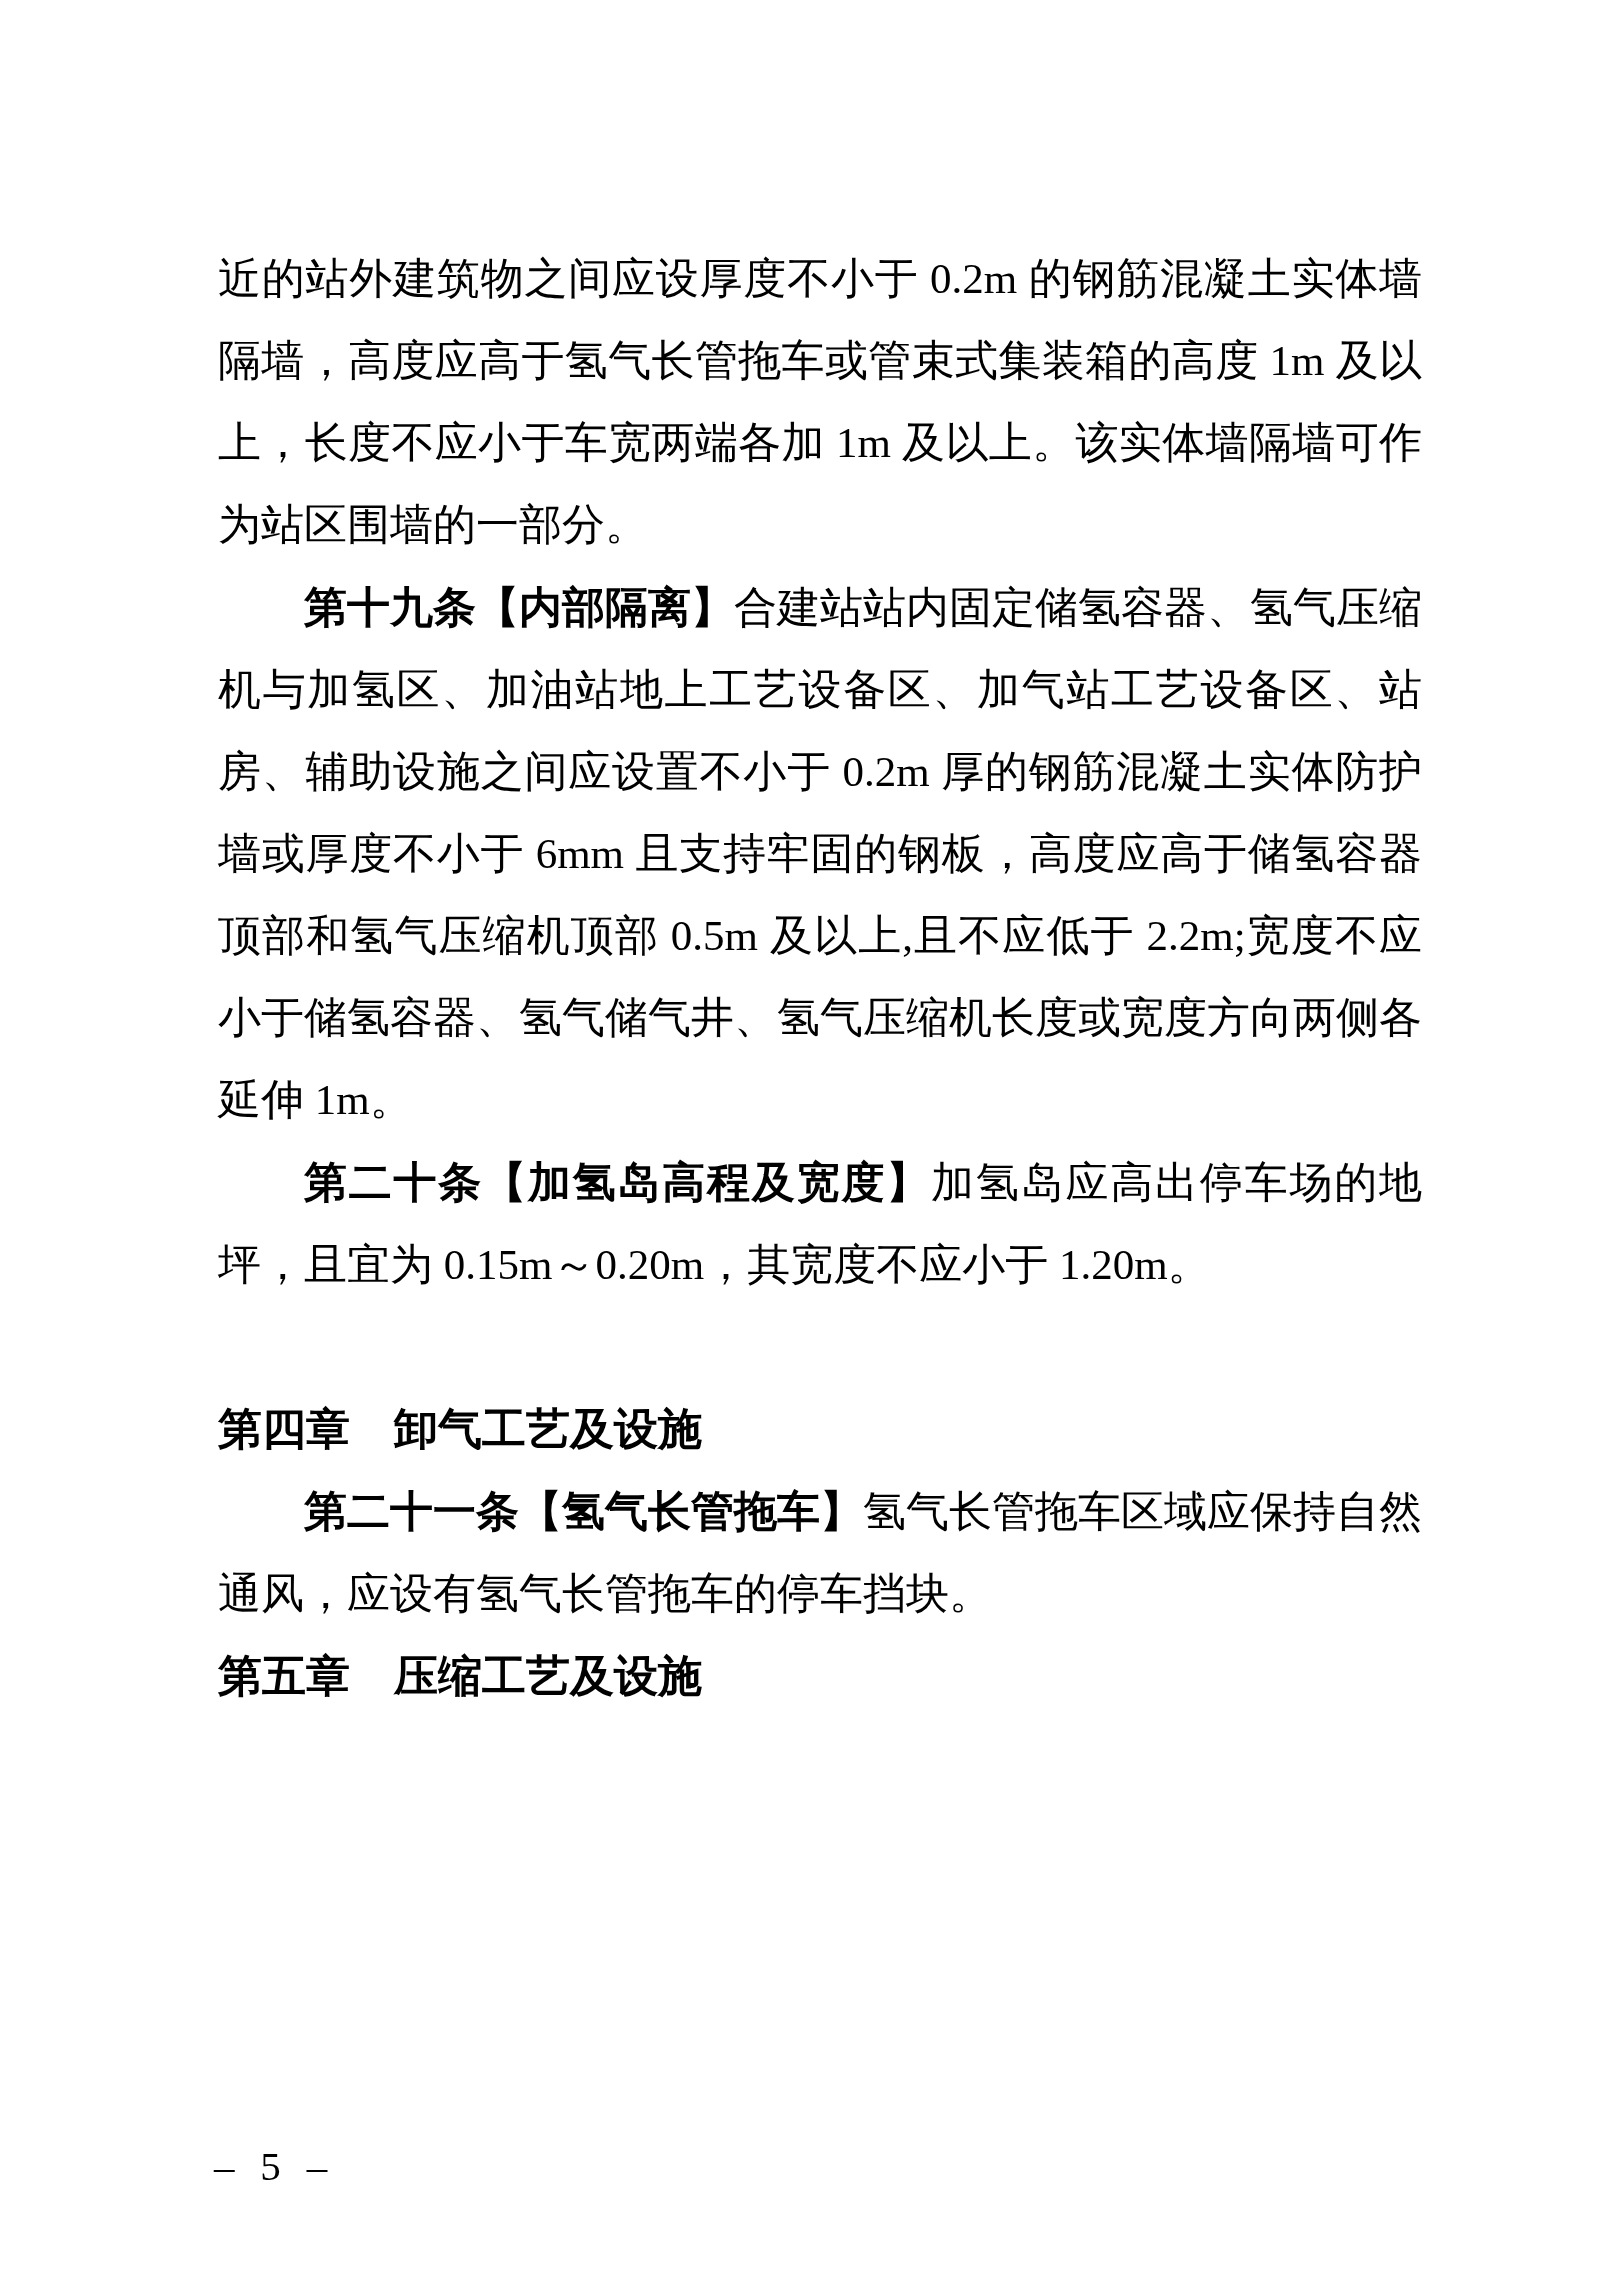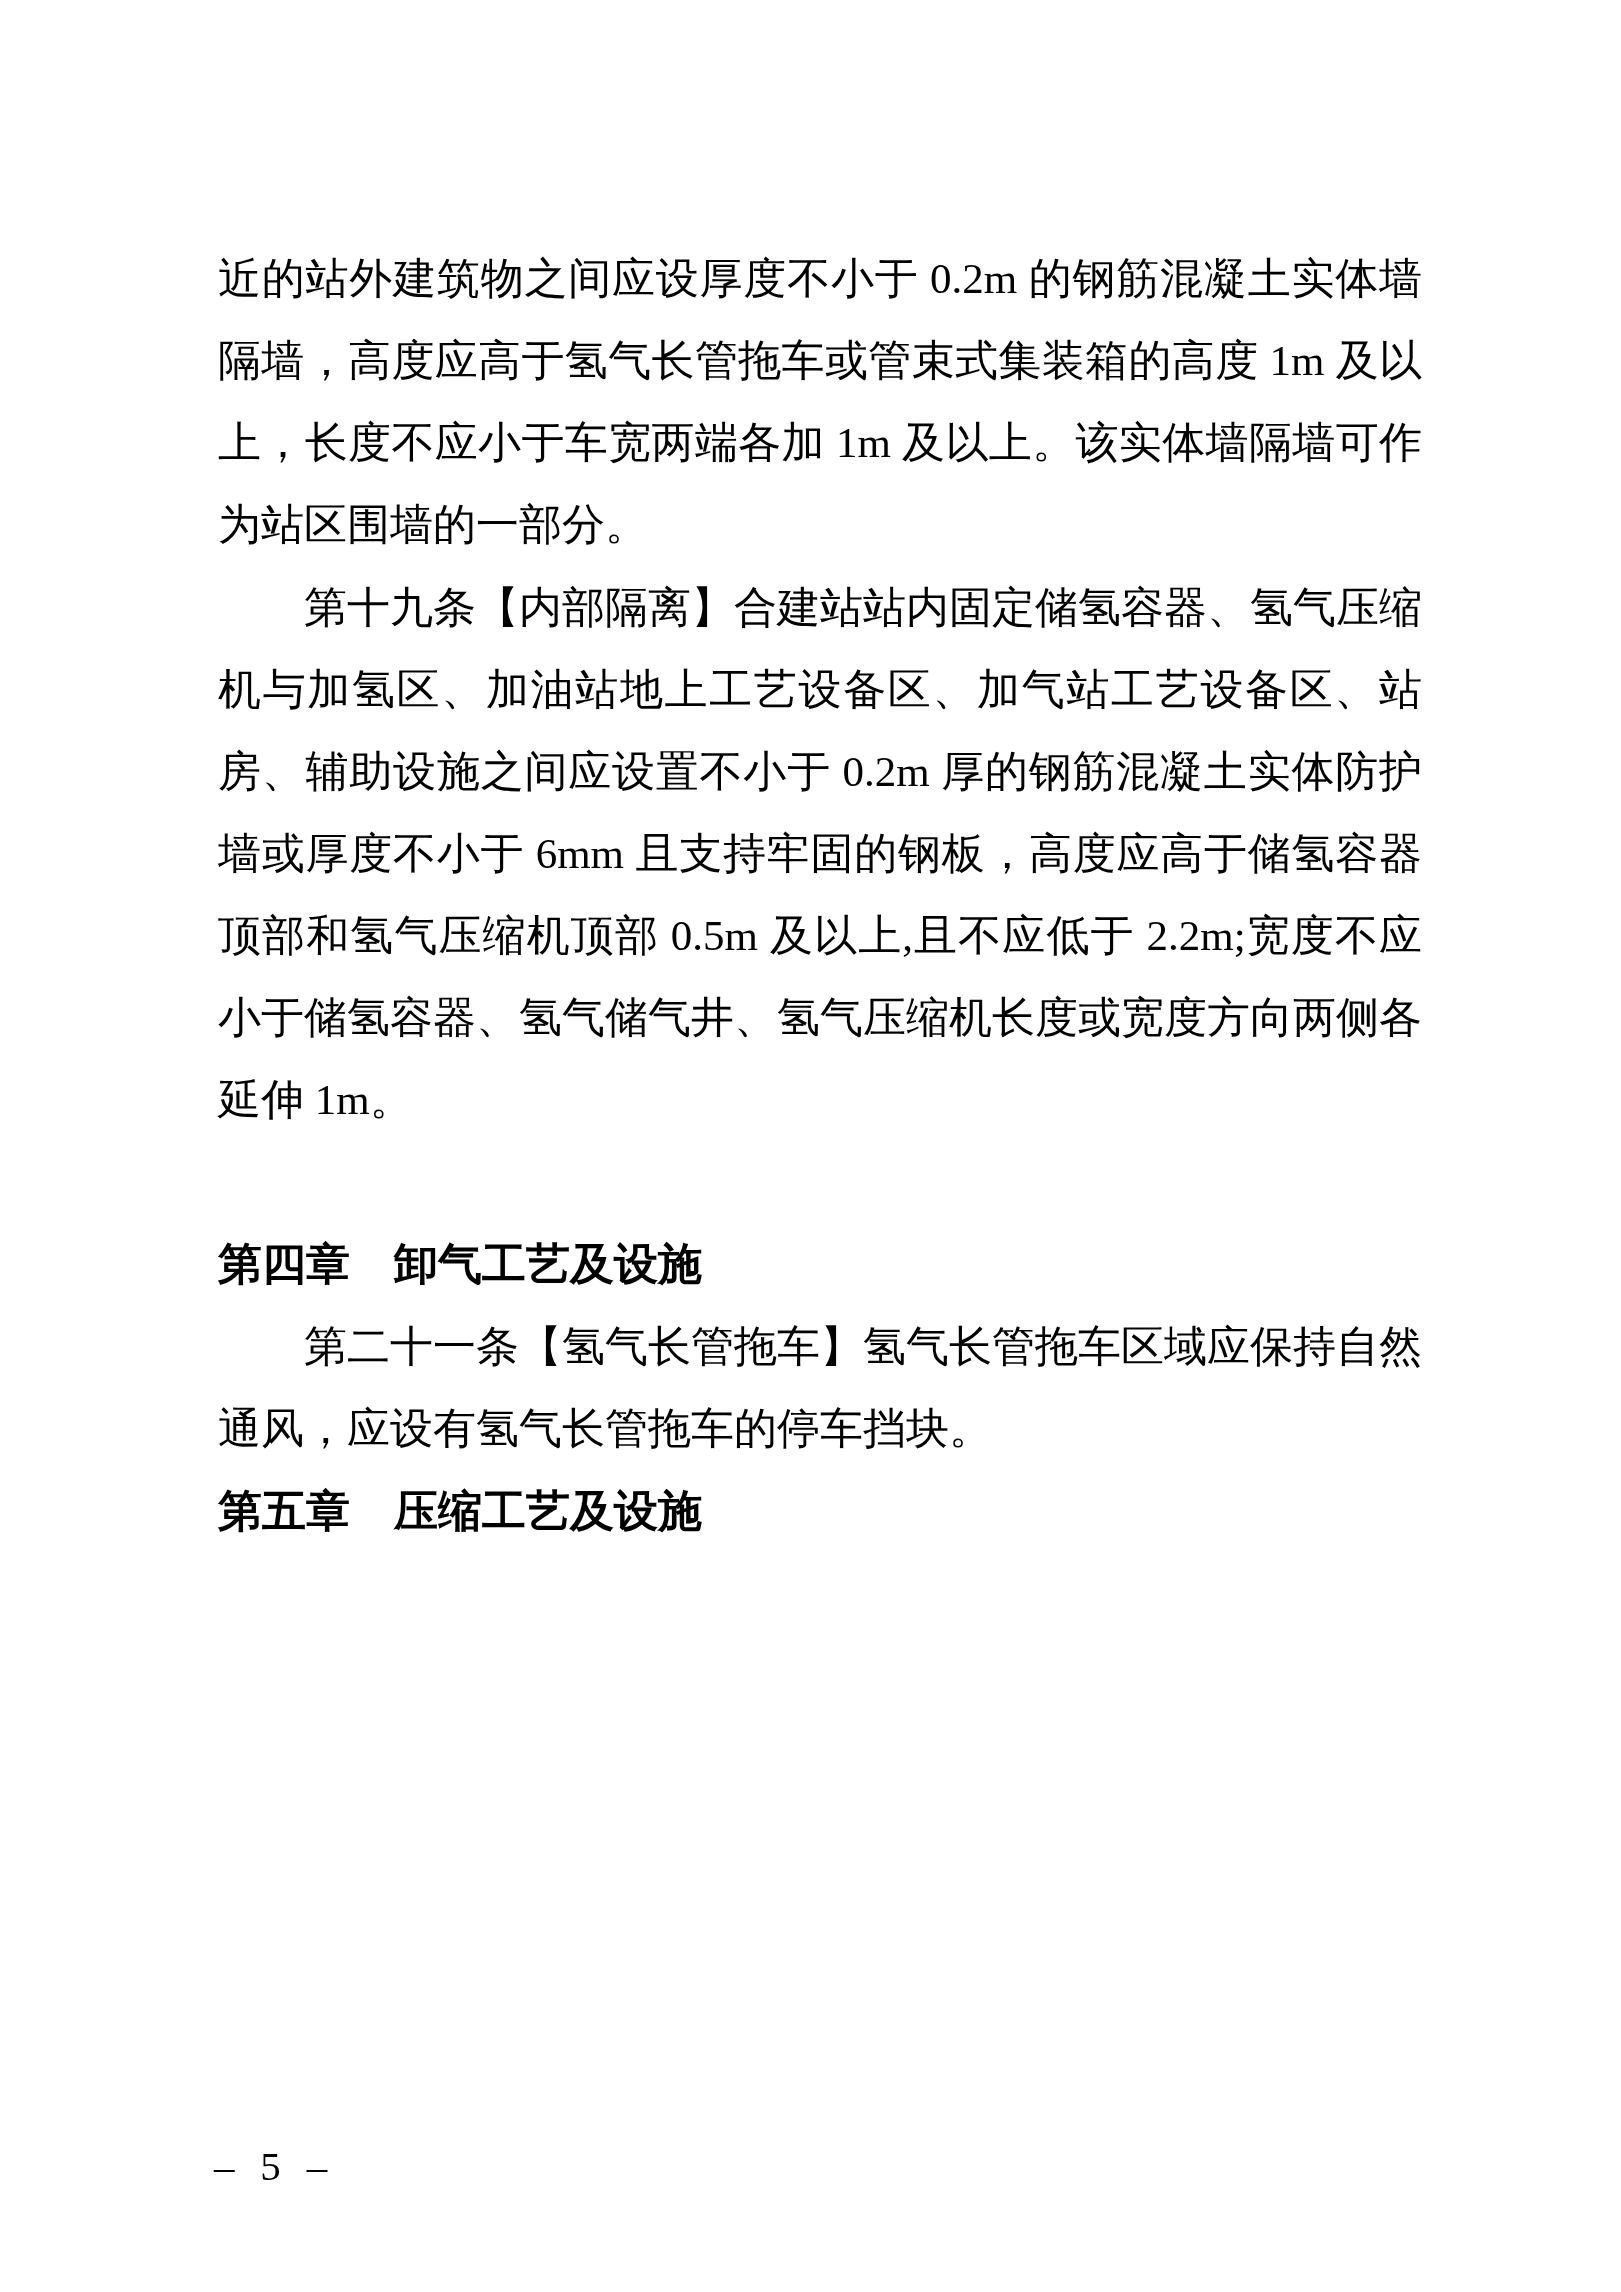--- a/index.html
+++ b/index.html
@@ -27,21 +27,21 @@
     margin: 0;
     font-size: 43px;
     line-height: 82px;
     text-align: justify;
     text-justify: inter-character;
   }
   p.para.indent {
     text-indent: 86px;
   }
   .lead {
-    font-weight: normal;
+    font-weight: bold;
     font-family: "Liberation Sans", "DejaVu Sans", sans-serif;
   }
   h2.chapter {
     margin: 0;
     font-size: 44px;
     line-height: 82px;
     font-weight: bold;
     text-align: left;
     font-family: "Liberation Sans", "DejaVu Sans", sans-serif;
   }
@@ -58,19 +58,20 @@
     font-family: "Liberation Serif", "DejaVu Serif", serif;
   }
 </style>
 </head>
 <body>
 
 <div class="page">
   <div class="content" id="document-content">
       <p class="para"><span>近的站外建筑物之间应设厚度不小于 0.2m 的钢筋混凝土实体墙隔墙，高度应高于氢气长管拖车或管束式集装箱的高度 1m 及以上，长度不应小于车宽两端各加 1m 及以上。该实体墙隔墙可作为站区围墙的一部分。</span></p>
       <p class="para indent"><span class="lead">第十九条【内部隔离】</span><span>合建站站内固定储氢容器、氢气压缩机与加氢区、加油站地上工艺设备区、加气站工艺设备区、站房、辅助设施之间应设置不小于 0.2m 厚的钢筋混凝土实体防护墙或厚度不小于 6mm 且支持牢固的钢板，高度应高于储氢容器顶部和氢气压缩机顶部 0.5m 及以上,且不应低于 2.2m;宽度不应小于储氢容器、氢气储气井、氢气压缩机长度或宽度方向两侧各延伸 1m。</span></p>
+      <p class="para indent"><span class="lead">第二十条【加氢岛高程及宽度】</span><span>加氢岛应高出停车场的地坪，且宜为 0.15m～0.20m，其宽度不应小于 1.20m。</span></p>
       <h2 class="chapter space-before">第四章　卸气工艺及设施</h2>
       <p class="para indent"><span class="lead">第二十一条【氢气长管拖车】</span><span>氢气长管拖车区域应保持自然通风，应设有氢气长管拖车的停车挡块。</span></p>
       <h2 class="chapter">第五章　压缩工艺及设施</h2>
     </div>
   <div class="page-num">– 5 –</div>
 </div>
 
 
 </body></html>

